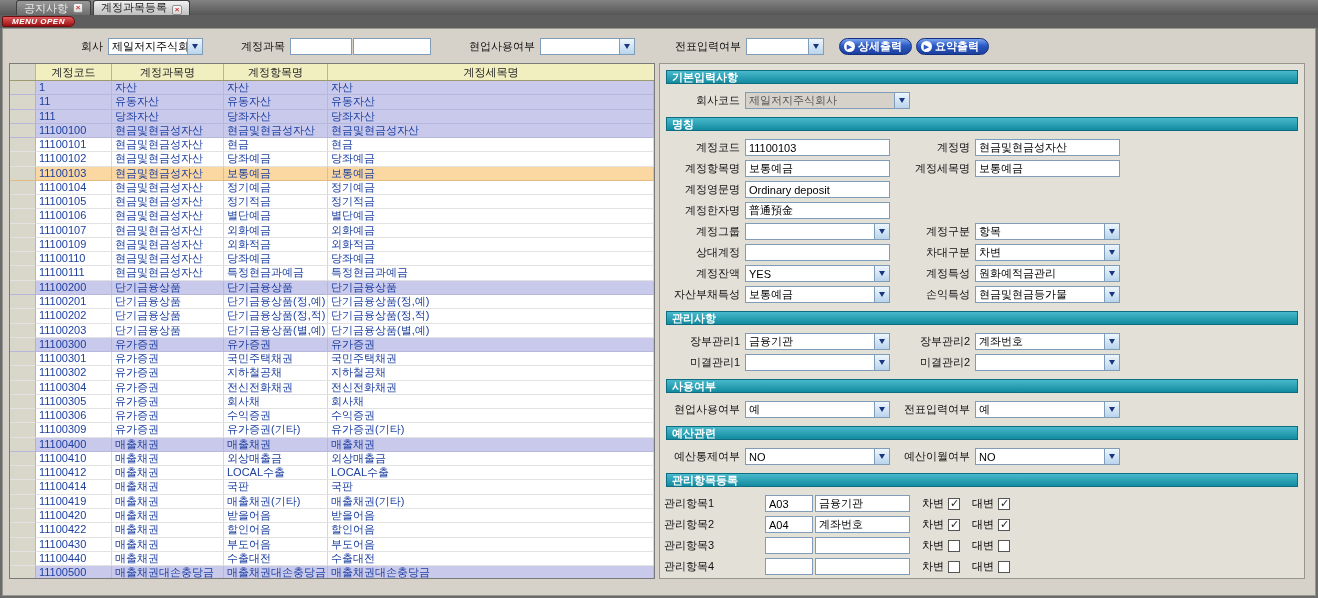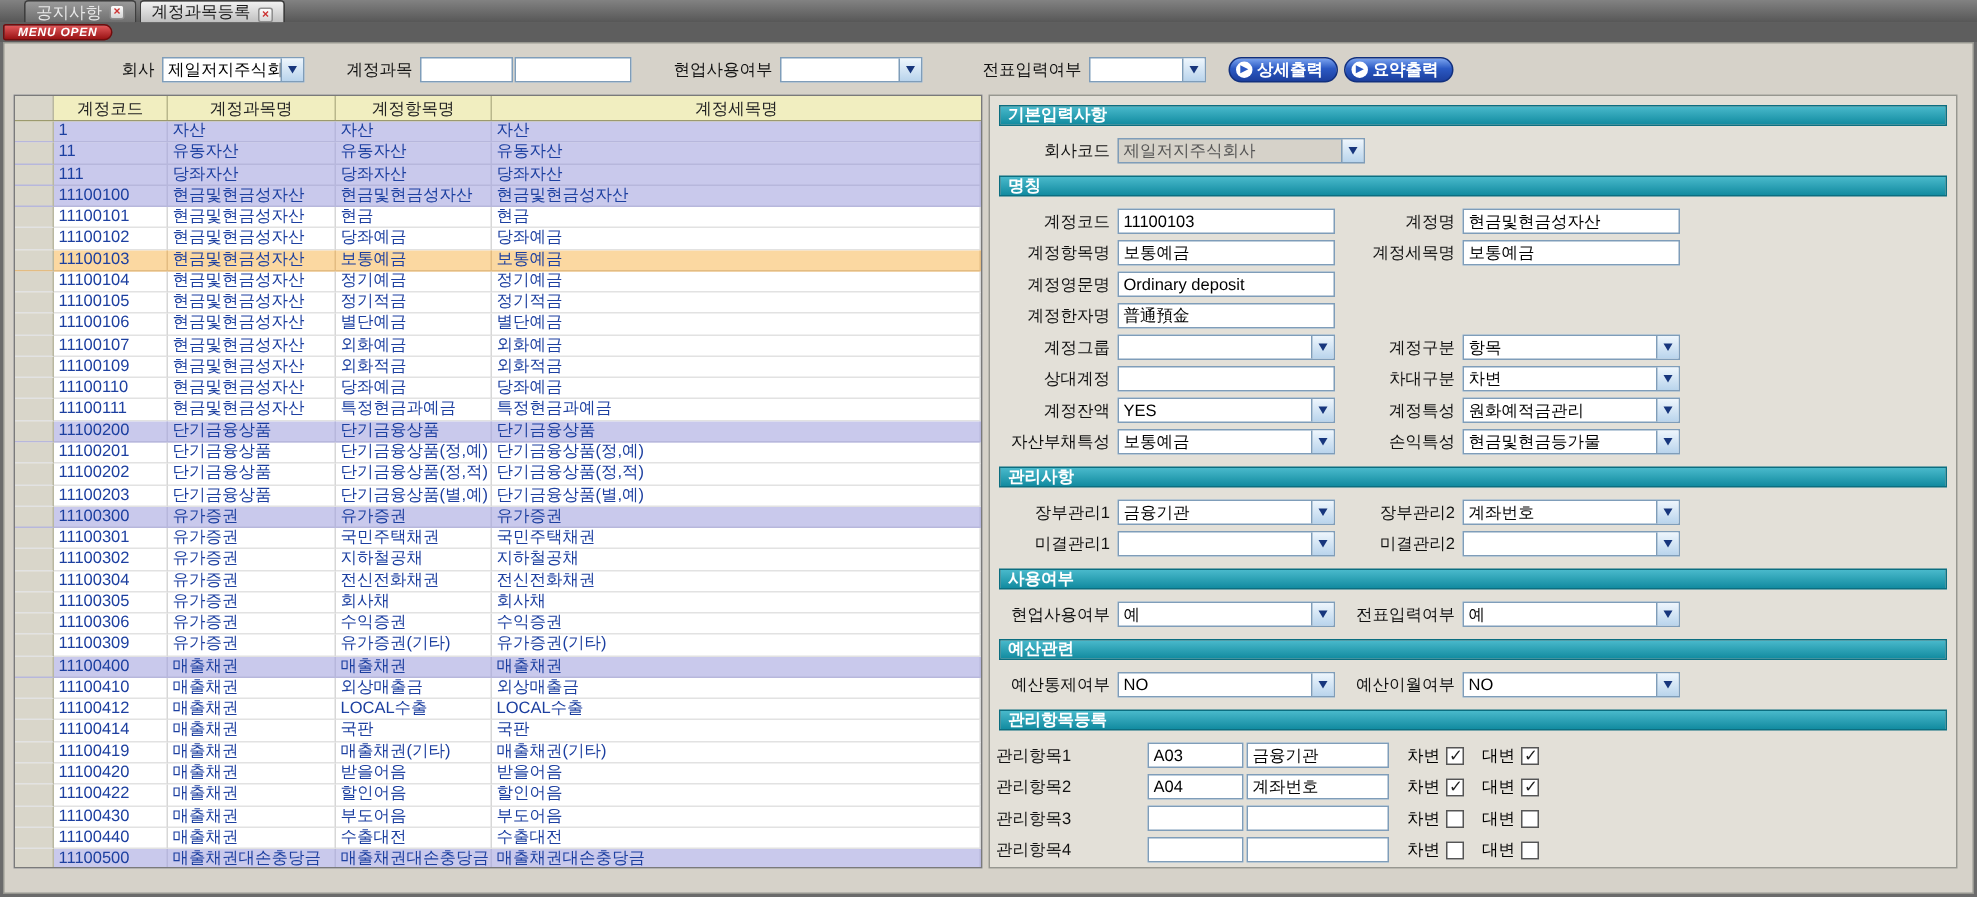--- a/index.html
+++ b/index.html
@@ -24,21 +24,21 @@
   input.tinput{height:17px;border:1px solid #7f9db9;background:#fff;font-family:inherit;font-size:11px;padding:0 3px;box-sizing:border-box;}
   .dd{height:17px;border:1px solid #7f9db9;background:#fff;display:flex;align-items:center;box-sizing:border-box;}
   .dd-text{flex:1;padding:0 3px;white-space:nowrap;overflow:hidden;}
   .dd-btn{width:15px;height:100%;background:linear-gradient(#eef6fd,#b9d4ec);border-left:1px solid #7f9db9;display:flex;align-items:center;justify-content:center;box-sizing:border-box;}
   .tri{width:0;height:0;border-left:3.5px solid transparent;border-right:3.5px solid transparent;border-top:5px solid #17367d;}
   .dd.disabled{background:#d6d2c9;}
   .dd.disabled .dd-text{color:#555;}
   .blue-btn{height:17px;display:flex;align-items:center;gap:3px;padding:0 9px 0 4px;border-radius:9px;background:linear-gradient(#7aa3ef,#2b59c3 45%,#1c3f9e);border:1px solid #12307e;color:#fff;font-weight:bold;box-sizing:border-box;white-space:nowrap;}
   .btn-icon{width:11px;height:11px;border-radius:50%;background:#fff;color:#2b59c3;font-size:7px;line-height:11px;text-align:center;font-weight:bold;}
 
-  .ml78{margin-left:78px}.ml30{margin-left:28px}.ml40{margin-left:40px}.ml15{margin-left:15px}.ml4{margin-left:4px}.ml1{margin-left:1px}
+  .ml78{margin-left:78px}.ml30{margin-left:38px}.ml40{margin-left:40px}.ml15{margin-left:15px}.ml4{margin-left:4px}.ml1{margin-left:1px}
   .f62{width:62px}.f78{width:78px}.f95{width:95px}.f145{width:145px}.f165{width:165px}
 
   
   .grid{position:absolute;top:34px;left:6px;width:646px;bottom:16px;background:#fff;border:1px solid #7a7a7a;display:flex;flex-direction:column;overflow:hidden;box-sizing:border-box;}
   .thead{display:flex;height:16px;flex:0 0 16px;background:#f1eec0;border-bottom:1px solid #9c9a6e;}
   .hcell{border-right:1px solid #b9b78c;display:flex;align-items:center;justify-content:center;color:#222;box-sizing:border-box;}
   .trow{display:flex;height:14.28px;flex:0 0 14.28px;}
   .cell{border-right:1px solid #d7d7d7;border-bottom:1px solid #e2e2e2;padding:0 3px;line-height:13px;color:#1c3fa0;white-space:nowrap;overflow:hidden;box-sizing:border-box;font-size:11px;}
   .selw{width:26px;flex:0 0 26px;background:#d9d6ca;border-right:1px solid #b9b7a0;}
   .codew{width:76px;flex:0 0 76px;}
@@ -51,21 +51,21 @@
   .trow.selected .cell.selw{background:#d9d6ca;border-right:1px solid #b9b7a0;}
 
   
   .panel{position:absolute;top:34px;left:656px;right:10px;bottom:16px;background:#e3e0d8;border:1px solid #979790;overflow:hidden;box-sizing:border-box;}
   .sec-hd{height:14px;margin:6px;background:linear-gradient(#49b9cb,#128ba0);border:1px solid #0c6e80;color:#fff;font-weight:bold;line-height:12px;padding-left:5px;box-sizing:border-box;}
   .frow{display:flex;align-items:center;height:21px;padding-left:4px;}
   .plabel{color:#111;white-space:nowrap;}
   .w1{width:76px;text-align:right;margin-right:5px;flex:0 0 76px;}
   .w2{width:80px;text-align:right;margin-right:5px;flex:0 0 80px;}
   .wml{width:96px;margin-right:5px;flex:0 0 96px;}
-  .wcode{width:64px;}
+  .wcode{width:48px;}
   .wname{width:95px;margin-left:2px;}
   .cb-label{margin-left:12px;margin-right:4px;}
   .cb{width:12px;height:12px;border:1px solid #555;background:#fff;display:inline-block;position:relative;box-sizing:border-box;}
   .cb.checked::after{content:"\2713";position:absolute;top:-2px;left:1px;font-size:11px;color:#222;font-weight:bold;}
 </style>
 </head>
 <body>
 
 <div class="window">
 

